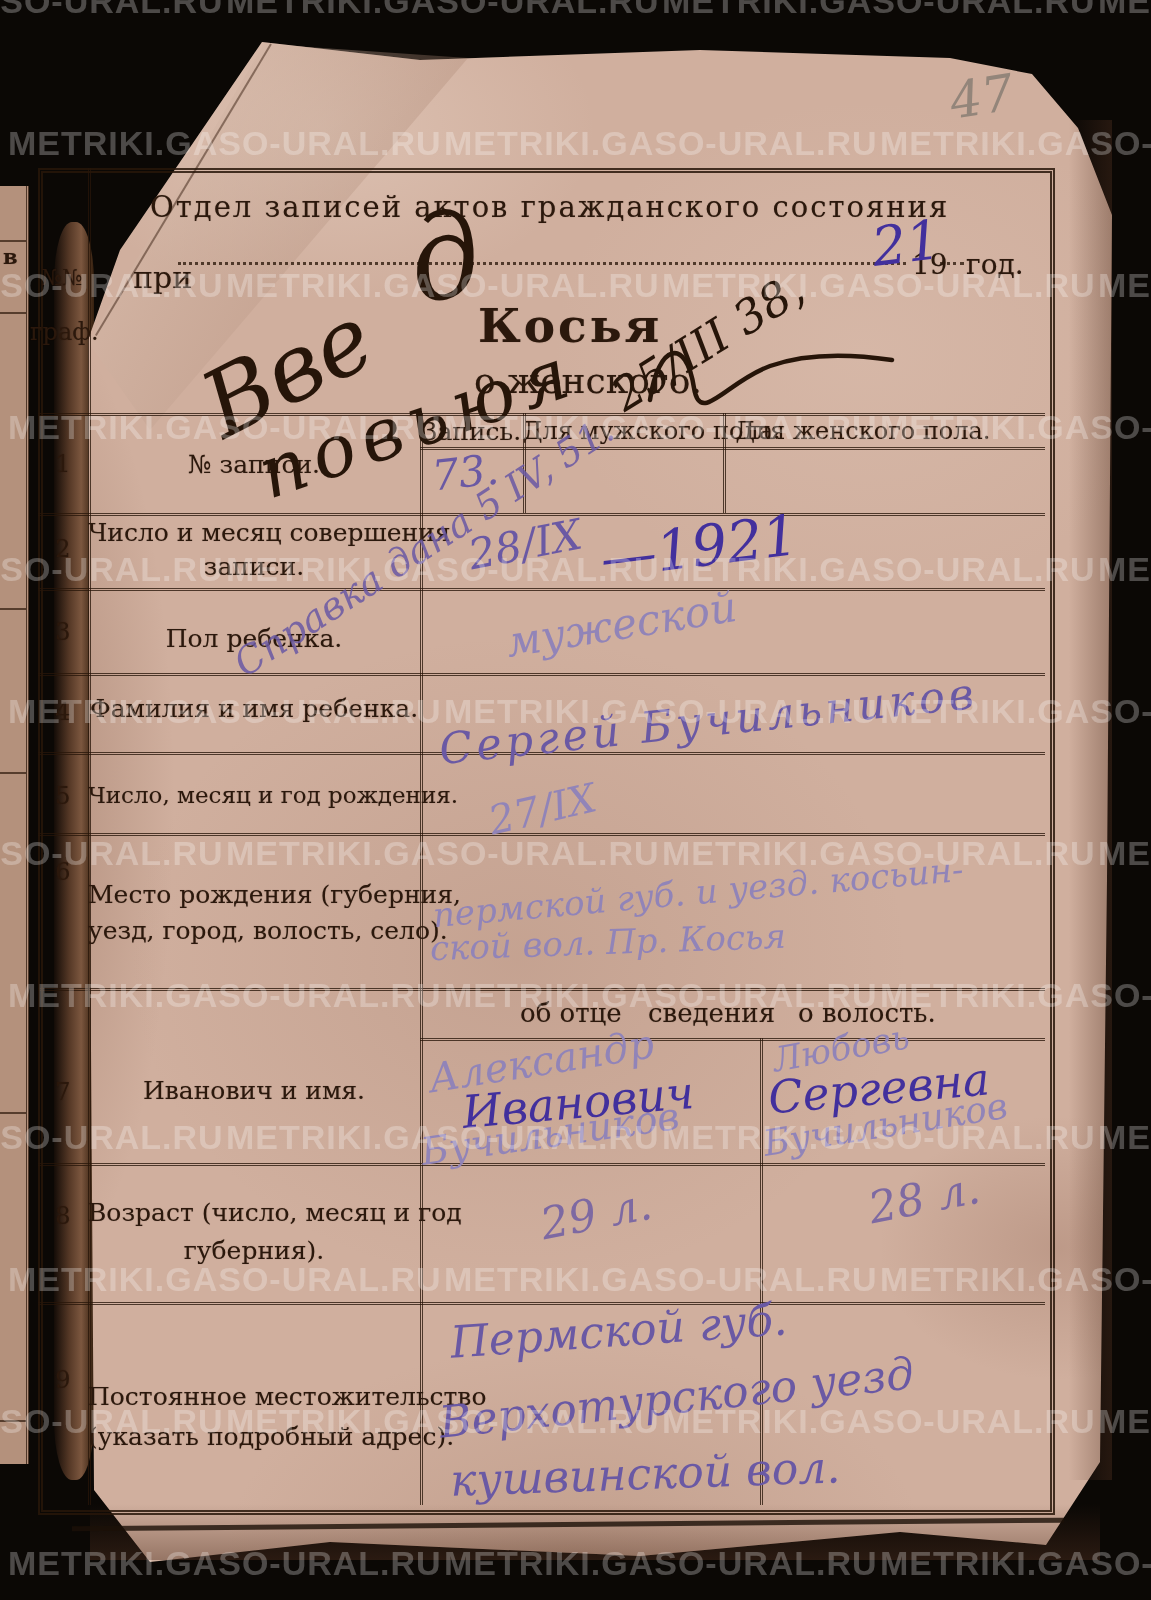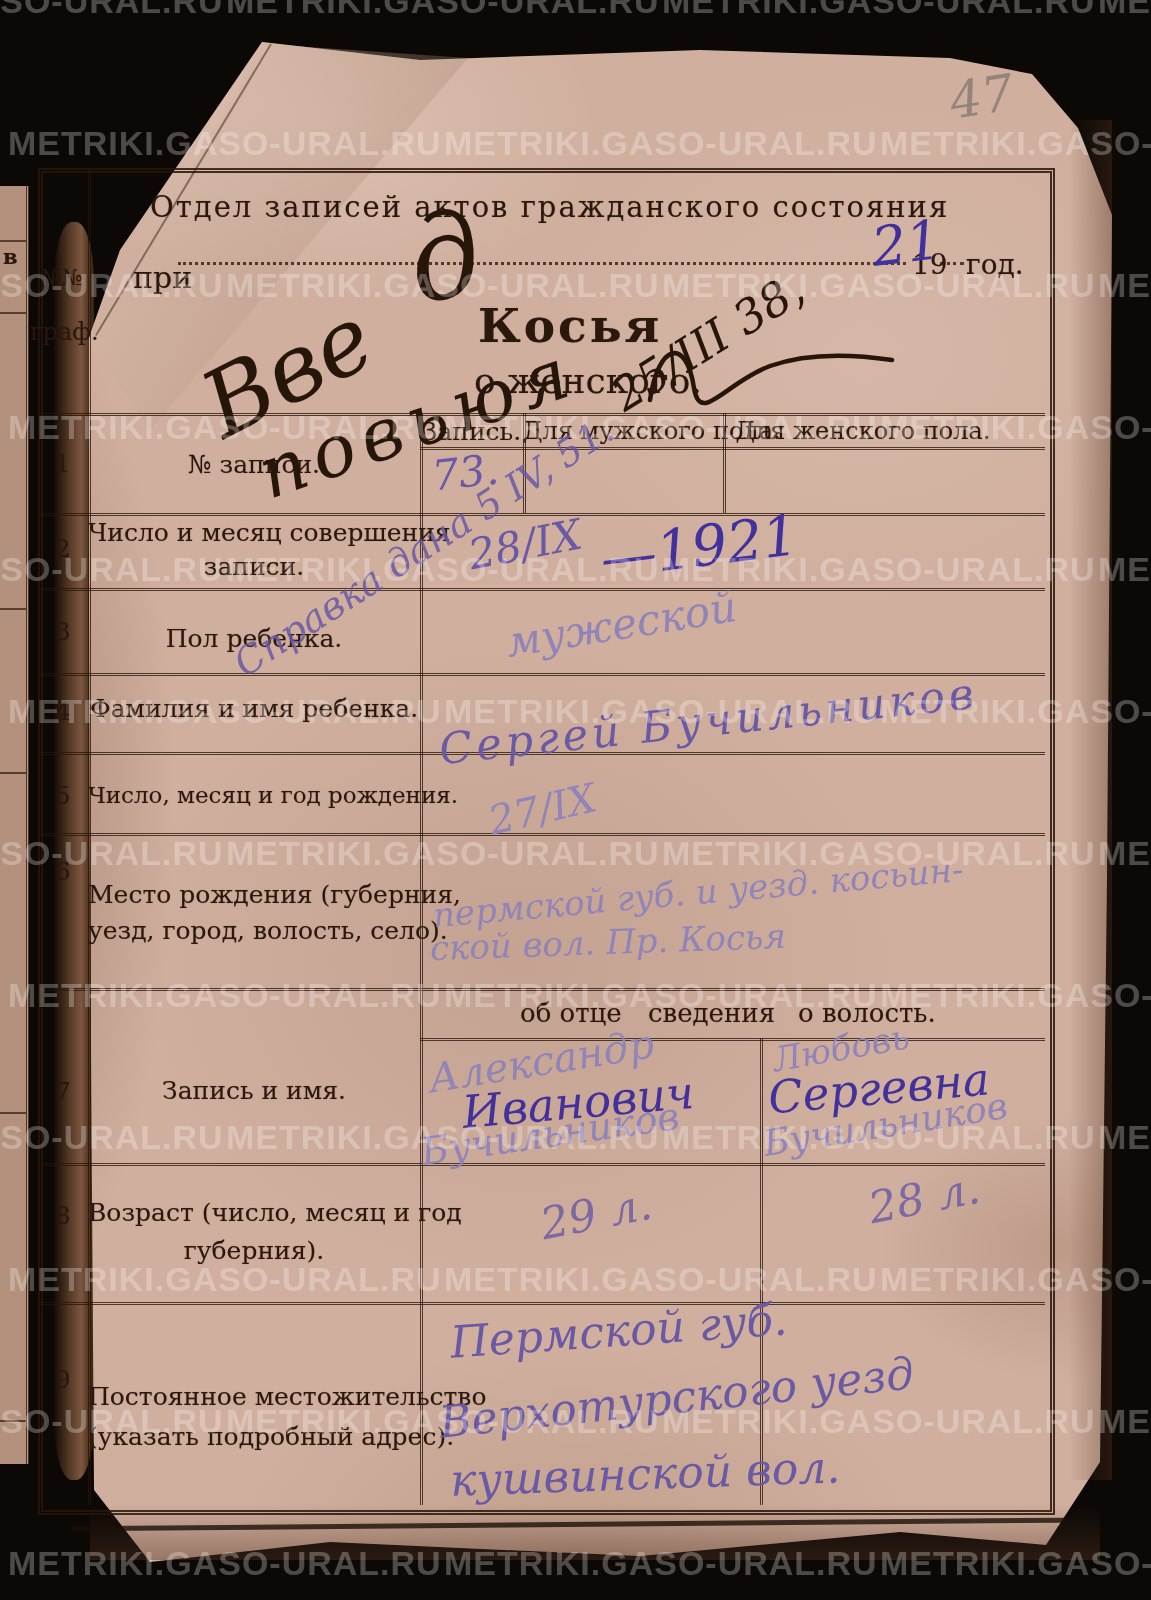--- a/index.html
+++ b/index.html
@@ -127,21 +127,21 @@
   <div class="abs print ctr" style="left:38px;top:1366px;width:50px;font-size:24px">9</div>
 
   <div class="abs print ctr" style="left:88px;top:450px;width:332px;font-size:25px">№ записи.</div>
   <div class="abs print ctr" style="left:88px;top:518px;width:332px;font-size:25px">Число и месяц совершения</div>
   <div class="abs print ctr" style="left:88px;top:552px;width:332px;font-size:25px">записи.</div>
   <div class="abs print ctr" style="left:88px;top:624px;width:332px;font-size:25px">Пол ребенка.</div>
   <div class="abs print ctr" style="left:88px;top:694px;width:332px;font-size:25px">Фамилия и имя ребенка.</div>
   <div class="abs print ctr" style="left:88px;top:782px;width:332px;font-size:23px">Число, месяц и год рождения.</div>
   <div class="abs print ctr" style="left:88px;top:880px;width:332px;font-size:25px">Место рождения (губерния,</div>
   <div class="abs print ctr" style="left:88px;top:916px;width:332px;font-size:25px">уезд, город, волость, село).</div>
-  <div class="abs print ctr" style="left:88px;top:1076px;width:332px;font-size:25px">Запись и имя.</div>
+  <div class="abs print ctr" style="left:88px;top:1076px;width:332px;font-size:25px">Иванович и имя.</div>
   <div class="abs print ctr" style="left:88px;top:1198px;width:332px;font-size:25px">Возраст (число, месяц и год</div>
   <div class="abs print ctr" style="left:88px;top:1236px;width:332px;font-size:25px">губерния).</div>
   <div class="abs print ctr" style="left:88px;top:1382px;width:332px;font-size:25px">Постоянное местожительство</div>
   <div class="abs print ctr" style="left:88px;top:1422px;width:332px;font-size:25px">(указать подробный адрес).</div>
 
   <div class="abs hw ink" style="left:200px;top:318px;font-size:92px;transform:rotate(-27deg)">Вве</div>
   <div class="abs hw ink" style="left:408px;top:190px;font-size:115px;transform:rotate(-14deg)">д</div>
   <div class="abs hw ink" style="left:252px;top:380px;font-size:72px;letter-spacing:8px;transform:rotate(-19deg)">повьюя</div>
   <div class="abs hw ink" style="left:616px;top:372px;font-size:46px;transform:rotate(-32deg);transform-origin:left center">25/III 38,</div>
   <div class="abs hw purd" style="left:872px;top:212px;font-size:54px;transform:rotate(-7deg)">21</div>

